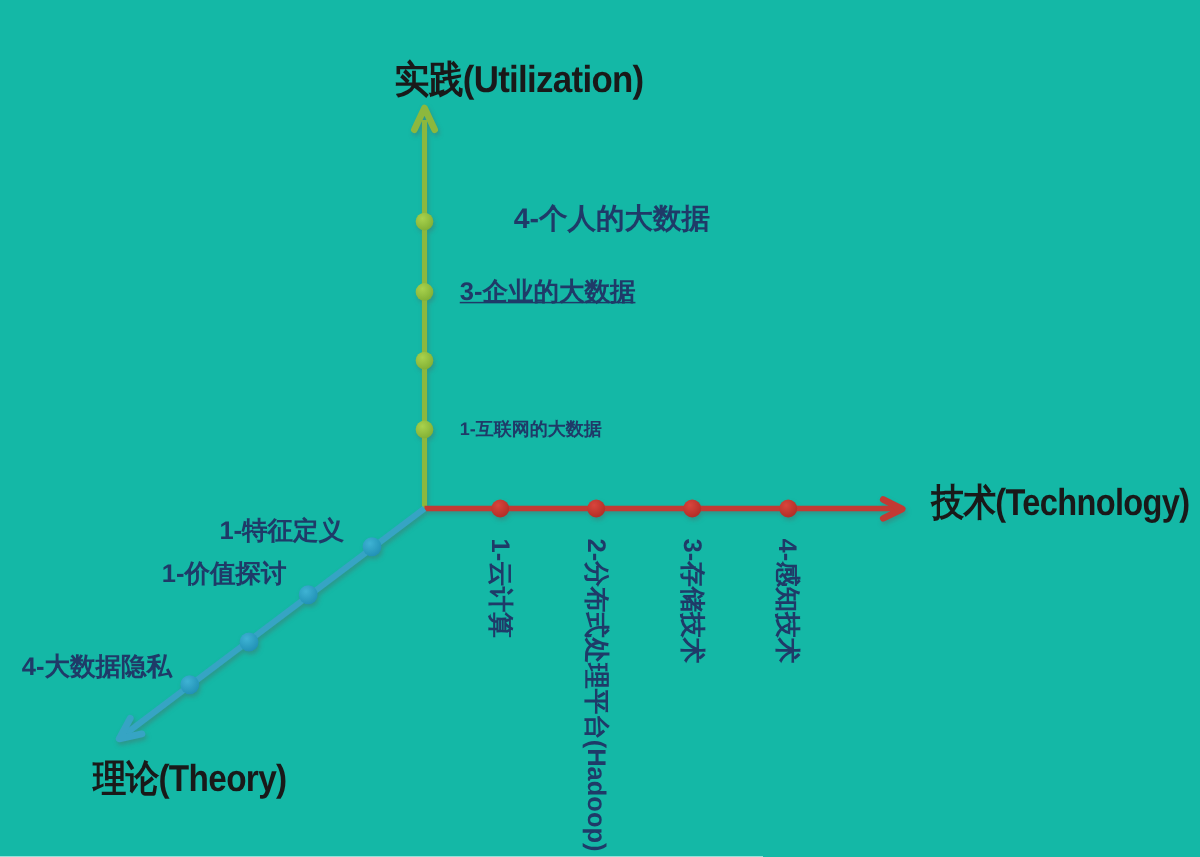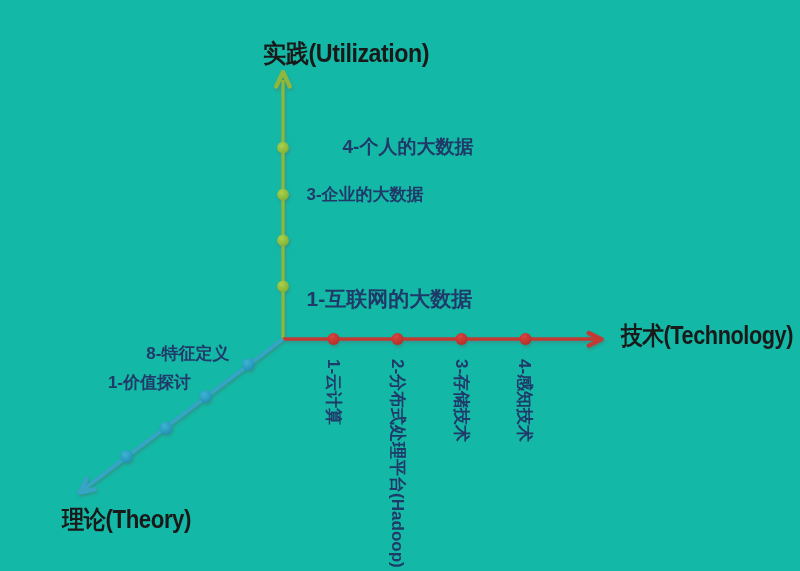--- a/index.html
+++ b/index.html
@@ -82,25 +82,26 @@
       <circle cx="248" cy="364.5" r="6.3" fill="url(#grad-theory)"></circle>
       <circle cx="205.5" cy="396.5" r="6.3" fill="url(#grad-theory)"></circle>
       <circle cx="166" cy="428" r="6.3" fill="url(#grad-theory)"></circle>
       <circle cx="126.5" cy="456.5" r="6.3" fill="url(#grad-theory)"></circle>
     </svg>
 
   <div class="axis-title" style="color: rgb(25, 25, 25); font-size: 25px; left: 263px; top: 52.5px; transform: translateY(-50%) scaleX(0.929484);">实践(Utilization)</div>
   <div class="axis-title" style="color: rgb(25, 25, 25); font-size: 25px; left: 621px; top: 334.9px; transform: translateY(-50%) scaleX(0.868344);">技术(Technology)</div>
   <div class="axis-title" style="color: rgb(25, 25, 25); font-size: 25px; left: 61.5px; top: 518.5px; transform: translateY(-50%) scaleX(0.889655);">理论(Theory)</div>
 
-  <div class="axis-label h-left" style="color: rgb(31, 58, 104); font-size: 21px; left: 306.5px; top: 286.6px; margin-top: 12px;">1-互联网的大数据</div>
-  <div class="axis-label h-left" style="color: rgb(31, 58, 104); font-size: 17px; left: 306.5px; top: 195.3px;">3-企业的大数据</div>
+  <div class="axis-label h-left" style="color: rgb(31, 58, 104); font-size: 12px; left: 306.5px; top: 286.6px;">1-互联网的大数据</div>
+  <div class="axis-label h-left" style="color: rgb(31, 58, 104); font-size: 17px; left: 306.5px; top: 195.3px; text-decoration: underline;">3-企业的大数据</div>
   <div class="axis-label h-left" style="color: rgb(31, 58, 104); font-size: 19px; left: 306.5px; top: 147px; margin-left: 36px;">4-个人的大数据</div>
 
   <div class="axis-label v-down" style="color: rgb(31, 58, 104); font-size: 17px; left: 343.275px; top: 358.5px;">1-云计算</div>
   <div class="axis-label v-down" style="color: rgb(31, 58, 104); font-size: 17px; left: 407.275px; top: 358.5px;">2-分布式处理平台(Hadoop)</div>
   <div class="axis-label v-down" style="color: rgb(31, 58, 104); font-size: 17px; left: 471.275px; top: 358.5px;">3-存储技术</div>
   <div class="axis-label v-down" style="color: rgb(31, 58, 104); font-size: 17px; left: 534.275px; top: 358.5px;">4-感知技术</div>
 
-  <div class="axis-label h-right" style="color: rgb(31, 58, 104); font-size: 17px; right: 570.6px; top: 354px;">8-特征定义</div>
+  <div class="axis-label h-right" style="color: rgb(31, 58, 104); font-size: 17px; right: 570.6px; top: 354px;">1-特征定义</div>
   <div class="axis-label h-right" style="color: rgb(31, 58, 104); font-size: 17px; right: 609px; top: 383.1px;">1-价值探讨</div>
+  <div class="axis-label h-right" style="color: rgb(31, 58, 104); font-size: 17px; right: 685.4px; top: 444.5px;">4-大数据隐私</div>
 
 </div>
 
 </body></html>

